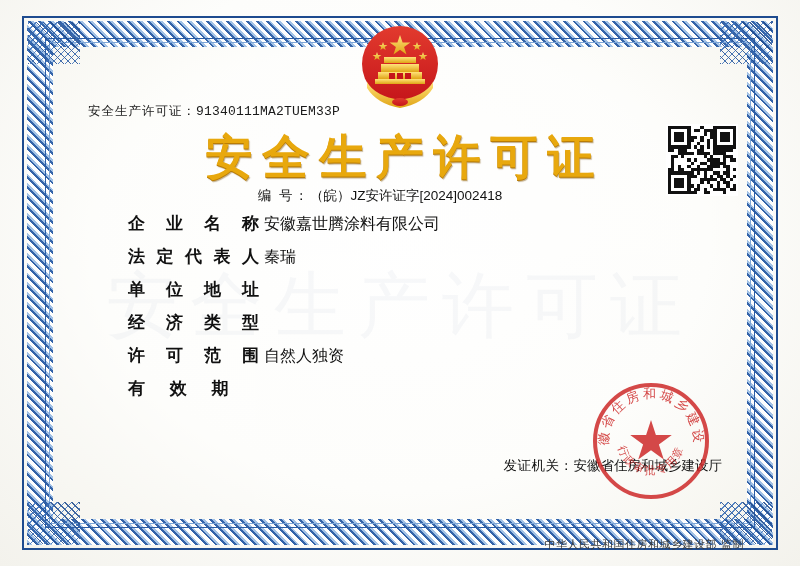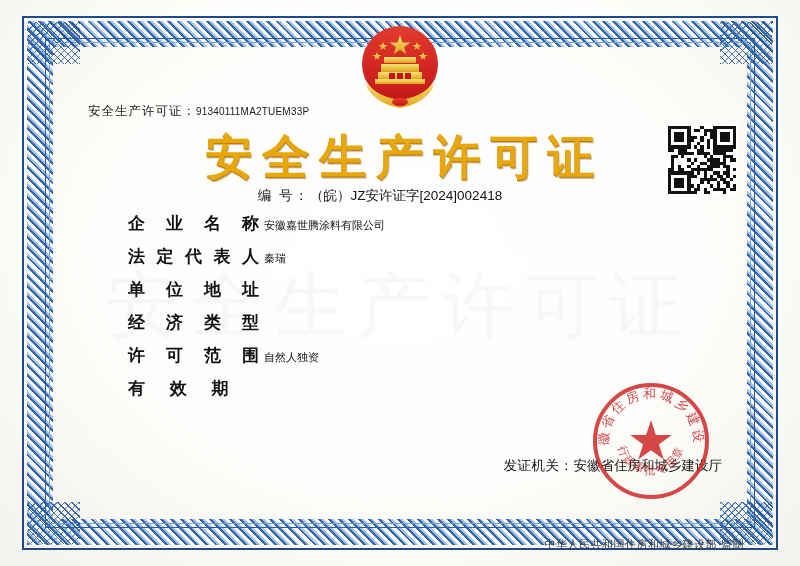--- a/index.html
+++ b/index.html
@@ -111,21 +111,21 @@
     position: absolute;
     left: 88px;
     top: 103px;
     font-size: 12.5px;
     color: #1a1a1a;
     letter-spacing: .2px;
     white-space: nowrap;
     font-family: "Liberation Sans", sans-serif;
   }
   .credit-code .label { letter-spacing: 1px; }
-  .credit-code .value { font-family: Liberation Sans, sans-serif; font-size: 10px; margin-top: 24px; }
+  .credit-code .value { font-family: Liberation Mono, monospace; font-size: 13px; margin-top: 24px; }
 
   
   .main-title {
     position: absolute;
     left: 0; right: 0;
     top: 126px;
     text-align: center;
     font-family: "DejaVu Serif", serif;
     font-weight: bold;
     font-size: 47px;
@@ -167,21 +167,21 @@
     font-size: 17px;
     color: #111;
     font-weight: bold;
     font-family: "DejaVu Sans", sans-serif;
     letter-spacing: 1px;
     display: flex;
     justify-content: space-between;
   }
   .row .flabel span { display: inline-block; }
   .row .fvalue {
-    font-size: 11px;
+    font-size: 16px;
     color: #111;
     font-family: "DejaVu Sans", sans-serif;
     padding-left: 4px;
   }
   .row.valid .fvalue { font-family: "Liberation Serif", serif; font-size: 13.5px; }
   .valid-sep {
     display: inline-block;
     padding: 0 30px 0 34px;
     font-family: "DejaVu Sans", sans-serif;
     font-size: 13.5px;

